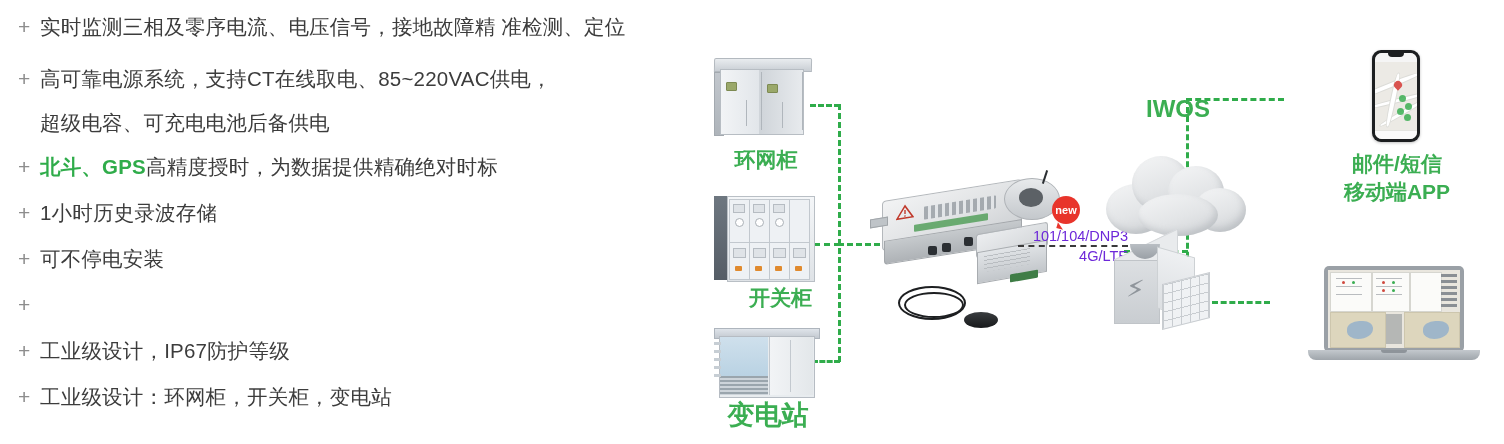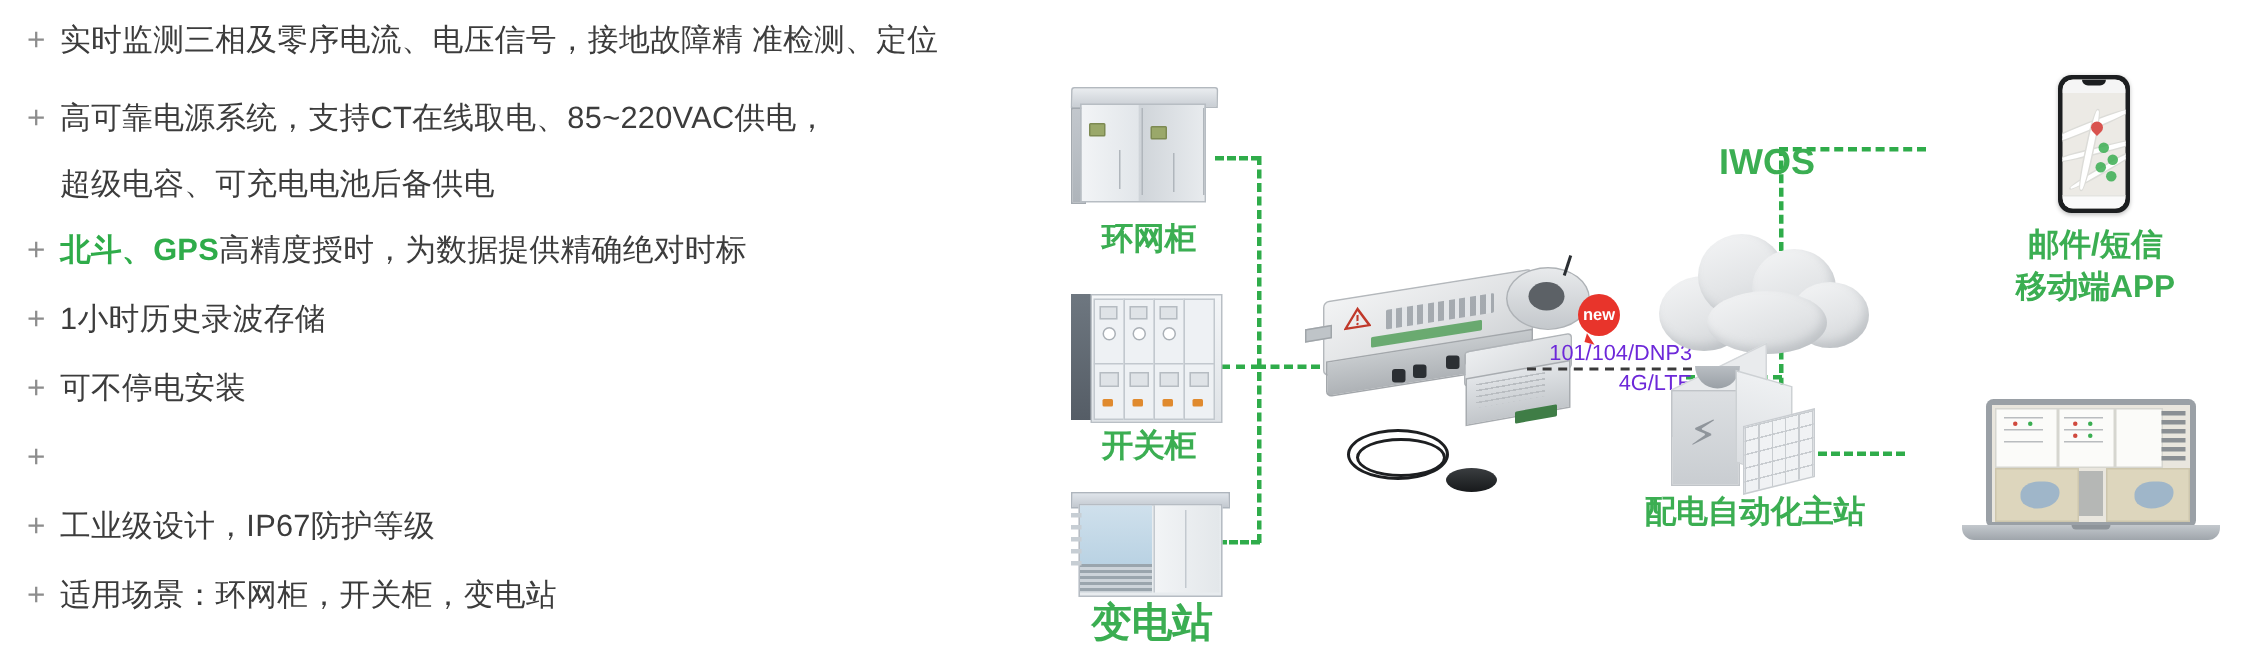--- a/index.html
+++ b/index.html
@@ -239,21 +239,21 @@
       <span class="plus">+</span>
     </div>
 
     <div class="feat-row" style="top:340px;">
       <span class="plus">+</span>
       <span class="feat-text">工业级设计，IP67防护等级</span>
     </div>
 
     <div class="feat-row" style="top:386px;">
       <span class="plus">+</span>
-      <span class="feat-text">适用场景：环网柜，开关柜，变电站</span>
+      <span class="feat-text">工业级设计：环网柜，开关柜，变电站</span>
     </div>
 
   </div>
 
   <div class="diagram">
 
     <div class="dash-h" style="left:110px;top:104px;width:30px;"></div>
     <div class="dash-v" style="left:138px;top:104px;height:258px;"></div>
     <div class="dash-h" style="left:104px;top:243px;width:36px;"></div>
     <div class="dash-h" style="left:112px;top:360px;width:28px;"></div>
@@ -296,21 +296,21 @@
       <div class="sg-sq" style="left:59px;top:8px;width:10px;height:7px;"></div>
       <div class="sg-sq" style="left:19px;top:52px;width:11px;height:8px;"></div>
       <div class="sg-sq" style="left:39px;top:52px;width:11px;height:8px;"></div>
       <div class="sg-sq" style="left:59px;top:52px;width:11px;height:8px;"></div>
       <div class="sg-sq" style="left:79px;top:52px;width:11px;height:8px;"></div>
       <div class="sg-orange" style="left:21px;top:70px;"></div>
       <div class="sg-orange" style="left:41px;top:70px;"></div>
       <div class="sg-orange" style="left:61px;top:70px;"></div>
       <div class="sg-orange" style="left:81px;top:70px;"></div>
     </div>
-    <div class="glabel" style="left:20px;top:286px;width:92px;font-size:21px;">开关柜</div>
+    <div class="glabel" style="left:20px;top:286px;width:92px;font-size:21px;text-align:right;">开关柜</div>
 
     <div class="art" style="left:14px;top:328px;width:106px;height:72px;">
       <div class="ss-roof"></div>
       <div class="ss-body"></div>
       <div class="ss-blue"></div>
       <div class="ss-grate"></div>
       <div class="ss-door"></div>
       <div class="ss-doorline"></div>
       <div class="ss-rib" style="top:14px;"></div>
       <div class="ss-rib" style="top:22px;"></div>
@@ -378,21 +378,20 @@
     </div>
 
     <div class="art" style="left:408px;top:230px;width:120px;height:104px;">
       <div class="ms-top" style="left:6px;top:14px;"></div>
       <div class="ms-dish" style="left:22px;top:14px;"></div>
       <div class="ms-left" style="left:6px;top:30px;"></div>
       <div class="ms-right" style="left:49px;top:22px;"></div>
       <div class="ms-bolt" style="left:18px;top:46px;">⚡</div>
       <div class="ms-grid" style="left:54px;top:48px;"></div>
     </div>
-    <div class="glabel" style="left:390px;top:330px;width:160px;font-size:21px;">配电自动化主站</div>
 
     <div class="phone" style="left:672px;top:50px;">
       <div class="phone-screen">
         <div class="ph-bar"></div>
         <div class="ph-notch"></div>
         <div class="ph-road" style="left:-14px;top:30px;width:60px;height:4px;transform:rotate(-22deg);"></div>
         <div class="ph-road" style="left:-6px;top:46px;width:58px;height:3px;transform:rotate(-14deg);"></div>
         <div class="ph-road" style="left:2px;top:58px;width:52px;height:3px;transform:rotate(-30deg);"></div>
         <div class="ph-road" style="left:16px;top:20px;width:4px;height:54px;transform:rotate(12deg);"></div>
         <div class="ph-pin" style="left:19px;top:28px;"></div>

